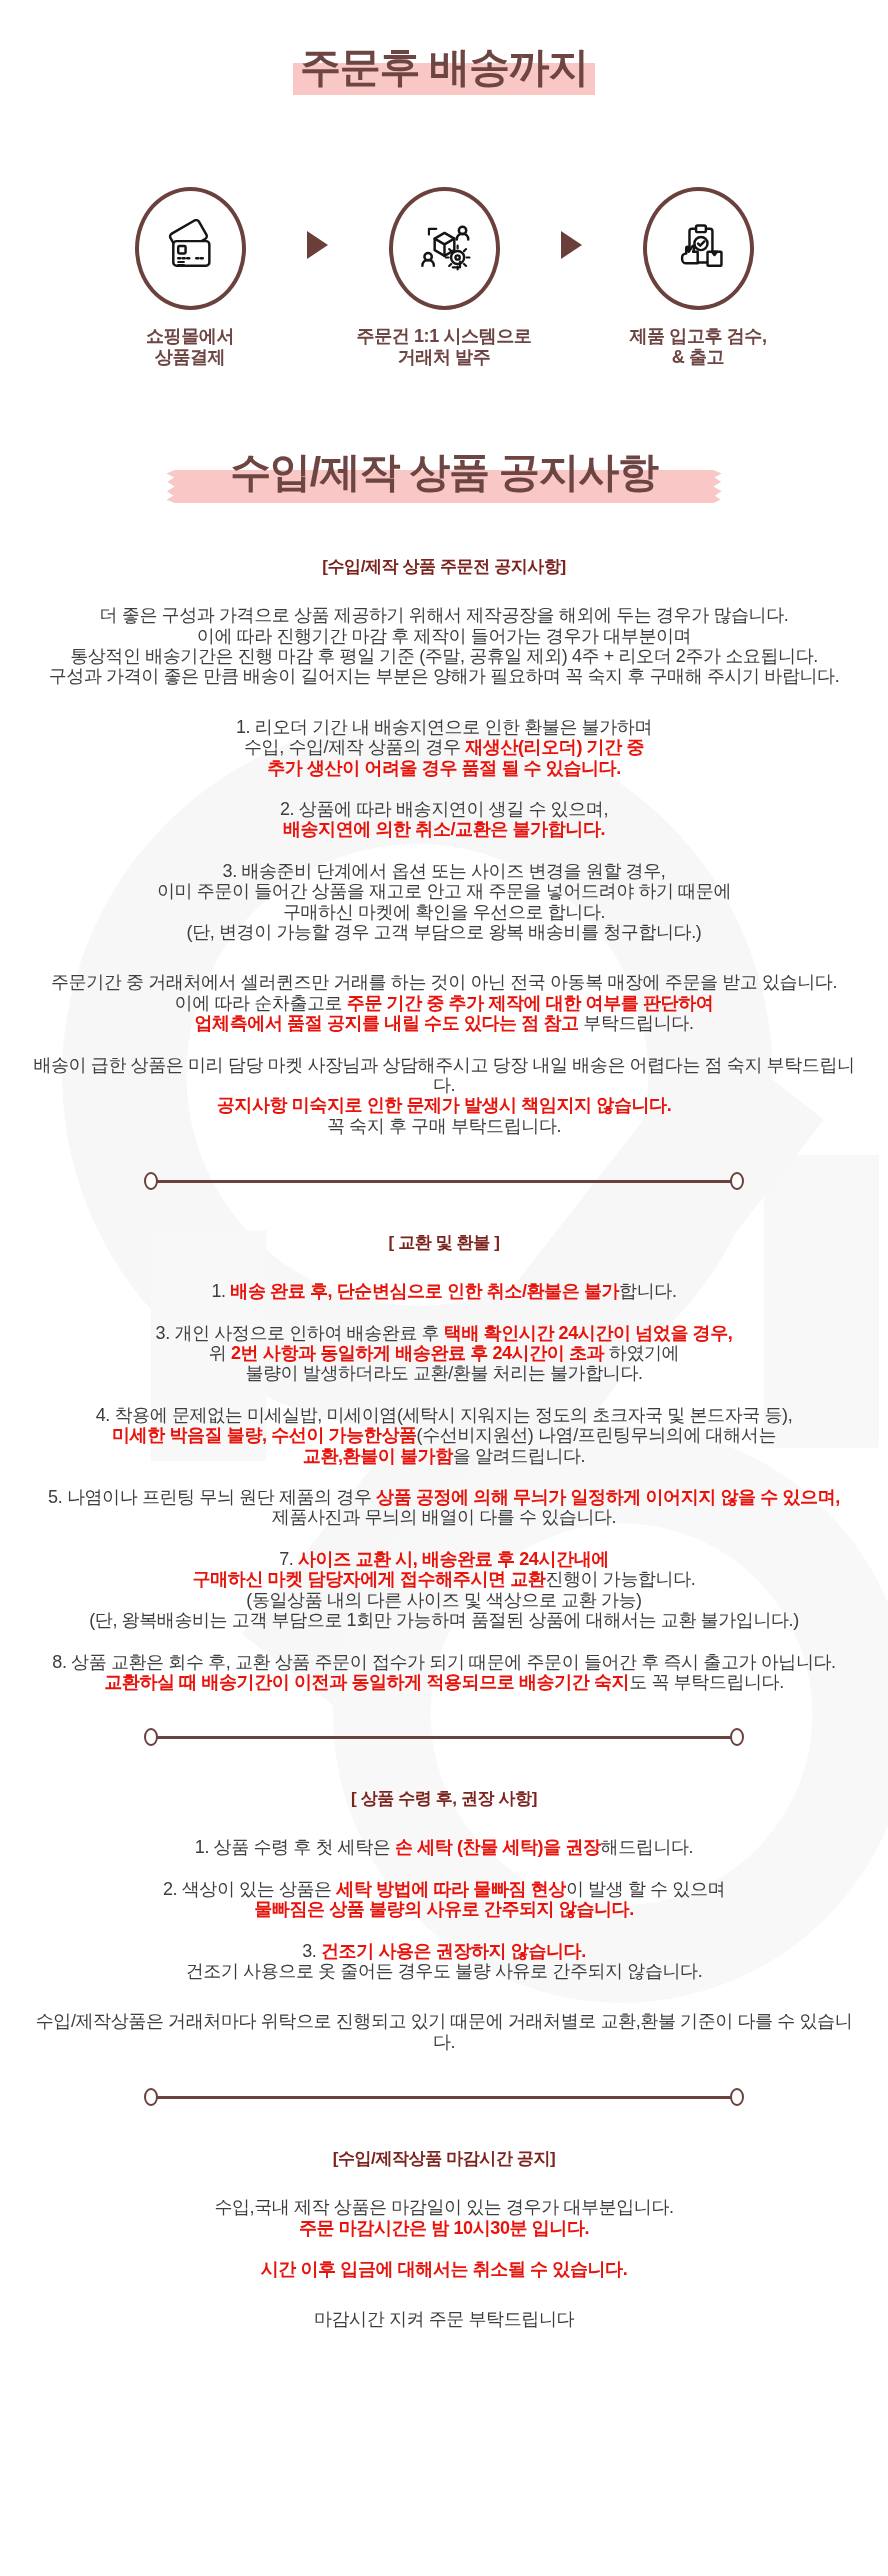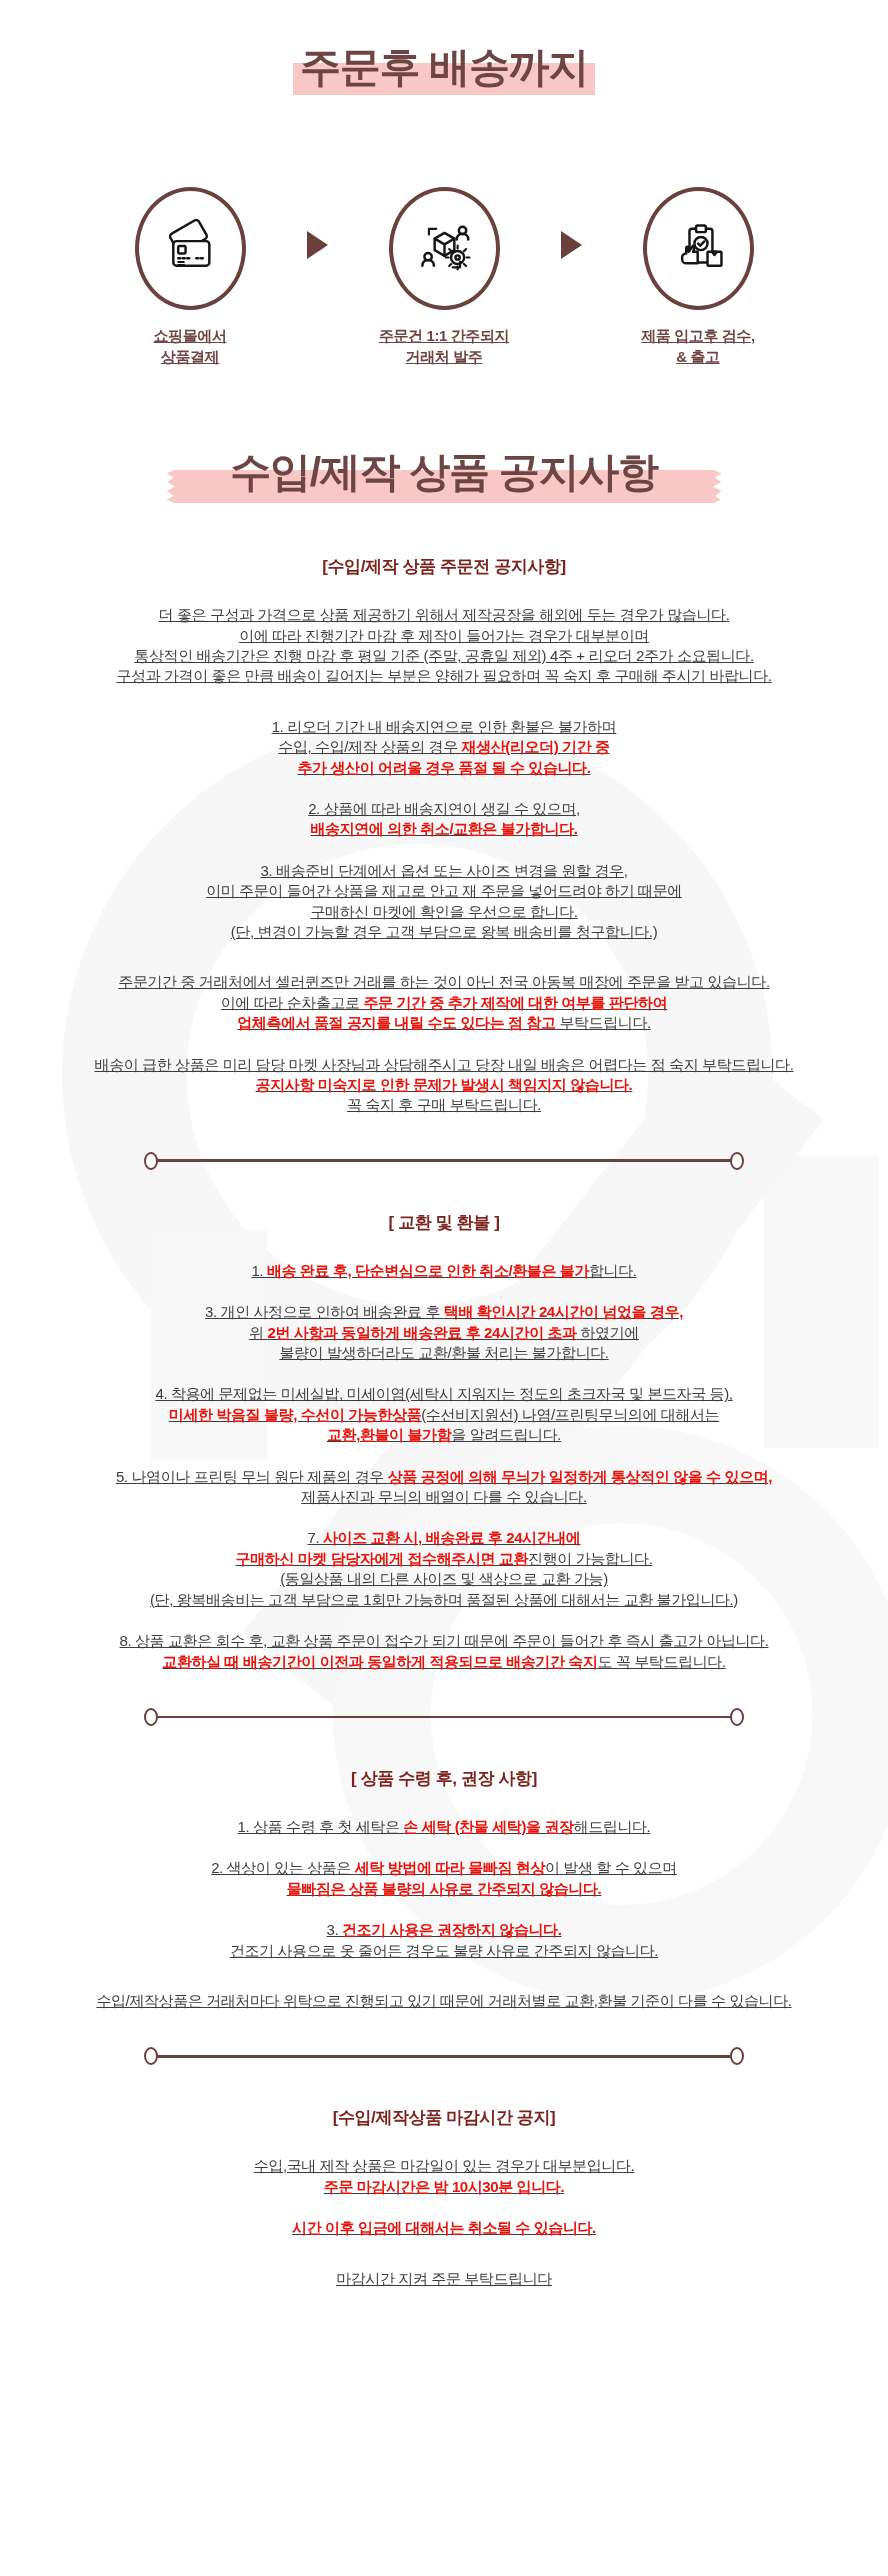--- a/index.html
+++ b/index.html
@@ -28,21 +28,21 @@
   .tri{width:0;height:0;border-left:21px solid #6a3f3a;border-top:14px solid transparent;border-bottom:14px solid transparent;}
 
   .t2wrap{margin-top:82px;}
 
   
   section{width:826px;margin:12px auto;}
   .first-section{margin-top:59px;}
   h3{margin:0 0 27px 0;font-size:17px;font-weight:700;color:#7b241e;letter-spacing:-0.4px;}
   .groups + .groups{margin-top:30px;}
   .group + .group{margin-top:21px;}
-  .ln{font-size:15px;line-height:20.4px;letter-spacing:-0.4px;text-decoration:underline;}
+  .ln{font-size:18px;line-height:20.4px;letter-spacing:-0.4px;}
   .s-n{color:inherit;}
   .s-r{color:#e8130b;font-weight:700;}
   .closing{margin-top:30px;font-size:15px;letter-spacing:-0.4px;}
 
   
   .divider{width:600px;margin:36px auto 41px;display:flex;align-items:center;}
   .divider .dot{width:9.8px;height:14px;border:2.7px solid #6a413d;border-radius:50%;background:#fff;}
   .divider .line{flex:1;height:2.7px;background:#6a413d;margin:0 -0.9px;}
 </style>
 </head>
@@ -102,21 +102,21 @@
               <path d="M51 25c0-4.5 3.2-7 7-7s7 2.5 7 7"></path>
               <circle cx="16" cy="46" r="4.5"></circle>
               <path d="M9 57c0-4.5 3.2-7 7-7s7 2.5 7 7"></path>
               <path d="M26 12h-9v7M46 59h9v-7" stroke-width="2.6"></path>
               <circle cx="52" cy="47" r="8"></circle>
               <circle cx="52" cy="47" r="2.6"></circle>
               <path d="M52 36v-3.5M52 58v3.5M41 47h-3.5M63 47h3.5M44.2 39.2l-2.5-2.5M59.8 54.8l2.5 2.5M44.2 54.8l-2.5 2.5M59.8 39.2l2.5-2.5" stroke-width="2.6"></path>
             </svg>
           </div>
           <div class="step-label">
-              <div class="ln"><span class="s-n">주문건 1:1 간주되지</span></div>
+              <div class="ln"><span class="s-n">주문건 1:1 시스템으로</span></div>
               <div class="ln"><span class="s-n">거래처 발주</span></div>
             </div>
         </div>
 
         <div class="arrow">
             <span class="tri"></span>
           </div>
 
         <div class="step">
           <div class="circle">
@@ -203,21 +203,21 @@
             <div class="ln"><span class="s-n">3. 개인 사정으로 인하여 배송완료 후 </span><span class="s-r">택배 확인시간 24시간이 넘었을 경우,</span></div>
             <div class="ln"><span class="s-n">위 </span><span class="s-r">2번 사항과 동일하게 배송완료 후 24시간이 초과</span><span class="s-n"> 하였기에</span></div>
             <div class="ln"><span class="s-n">불량이 발생하더라도 교환/환불 처리는 불가합니다.</span></div>
           </div>
           <div class="group">
             <div class="ln"><span class="s-n">4. 착용에 문제없는 미세실밥, 미세이염(세탁시 지워지는 정도의 초크자국 및 본드자국 등),</span></div>
             <div class="ln"><span class="s-r">미세한 박음질 불량, 수선이 가능한상품</span><span class="s-n">(수선비지원선) 나염/프린팅무늬의에 대해서는</span></div>
             <div class="ln"><span class="s-r">교환,환불이 불가함</span><span class="s-n">을 알려드립니다.</span></div>
           </div>
           <div class="group">
-            <div class="ln"><span class="s-n">5. 나염이나 프린팅 무늬 원단 제품의 경우 </span><span class="s-r">상품 공정에 의해 무늬가 일정하게 통상적인 않을 수 있으며,</span></div>
+            <div class="ln"><span class="s-n">5. 나염이나 프린팅 무늬 원단 제품의 경우 </span><span class="s-r">상품 공정에 의해 무늬가 일정하게 이어지지 않을 수 있으며,</span></div>
             <div class="ln"><span class="s-n">제품사진과 무늬의 배열이 다를 수 있습니다.</span></div>
           </div>
           <div class="group">
             <div class="ln"><span class="s-n">7. </span><span class="s-r">사이즈 교환 시, 배송완료 후 24시간내에</span></div>
             <div class="ln"><span class="s-r">구매하신 마켓 담당자에게 접수해주시면 교환</span><span class="s-n">진행이 가능합니다.</span></div>
             <div class="ln"><span class="s-n">(동일상품 내의 다른 사이즈 및 색상으로 교환 가능)</span></div>
             <div class="ln"><span class="s-n">(단, 왕복배송비는 고객 부담으로 1회만 가능하며 품절된 상품에 대해서는 교환 불가입니다.)</span></div>
           </div>
           <div class="group">
             <div class="ln"><span class="s-n">8. 상품 교환은 회수 후, 교환 상품 주문이 접수가 되기 때문에 주문이 들어간 후 즉시 출고가 아닙니다.</span></div>

